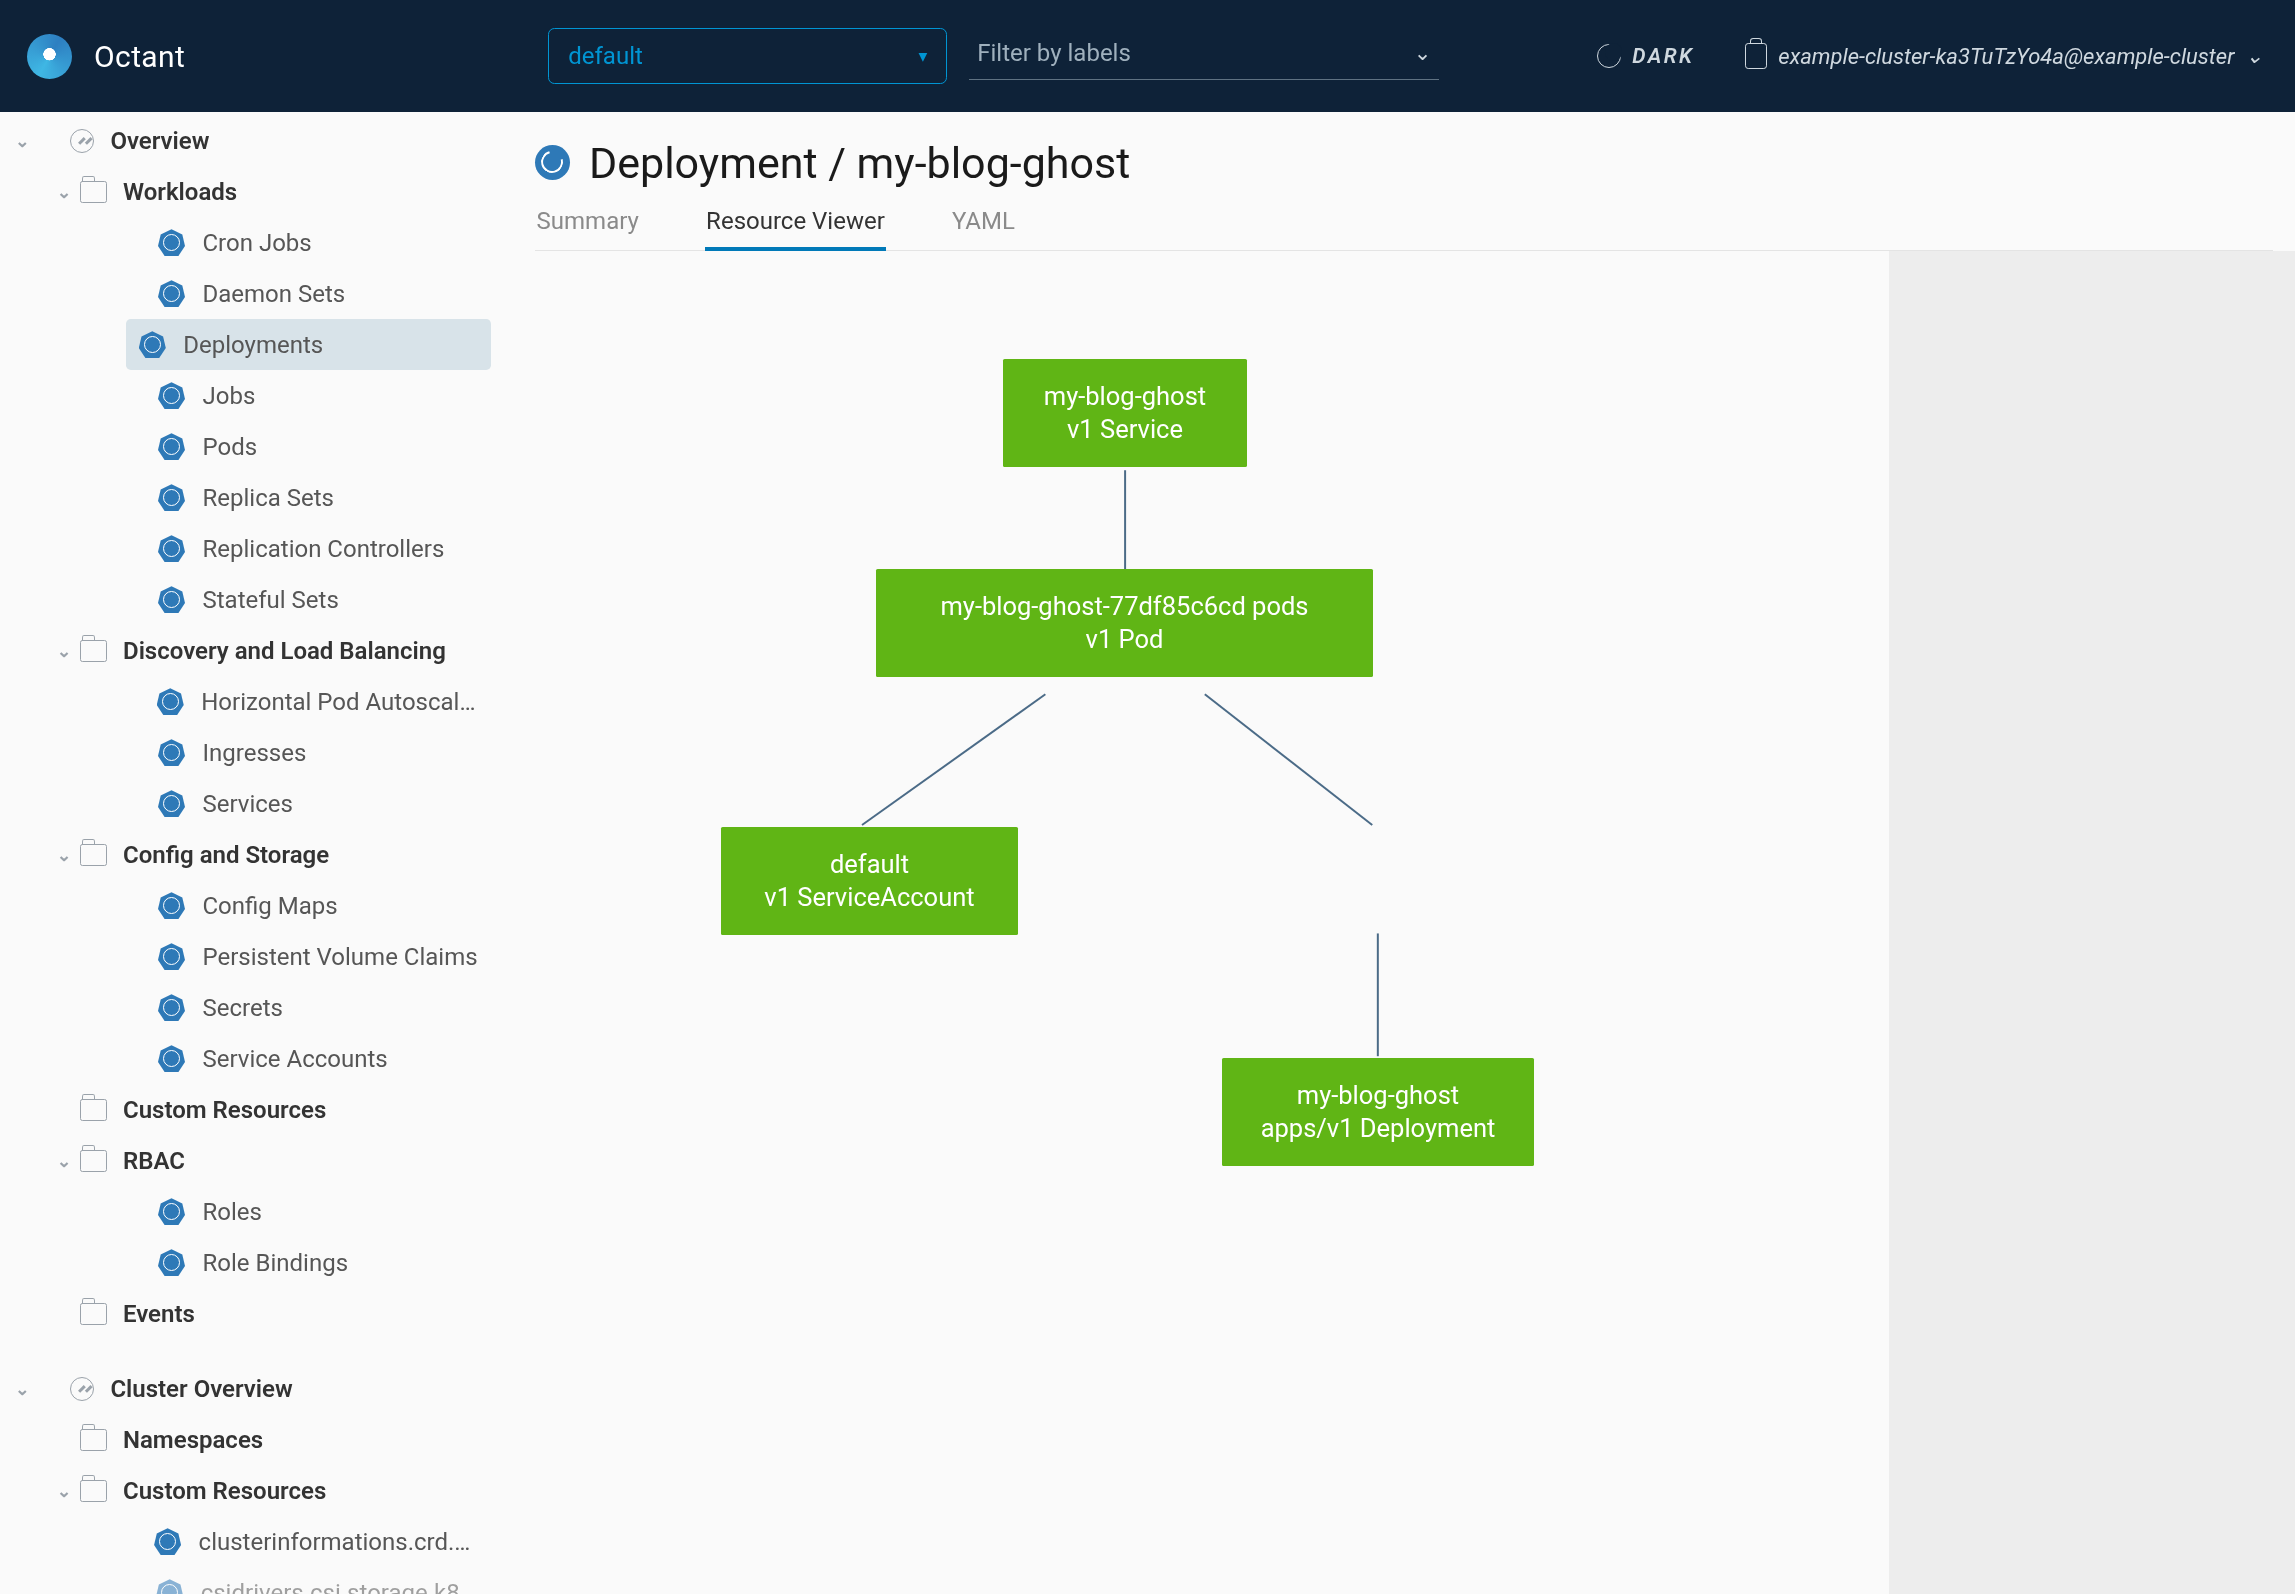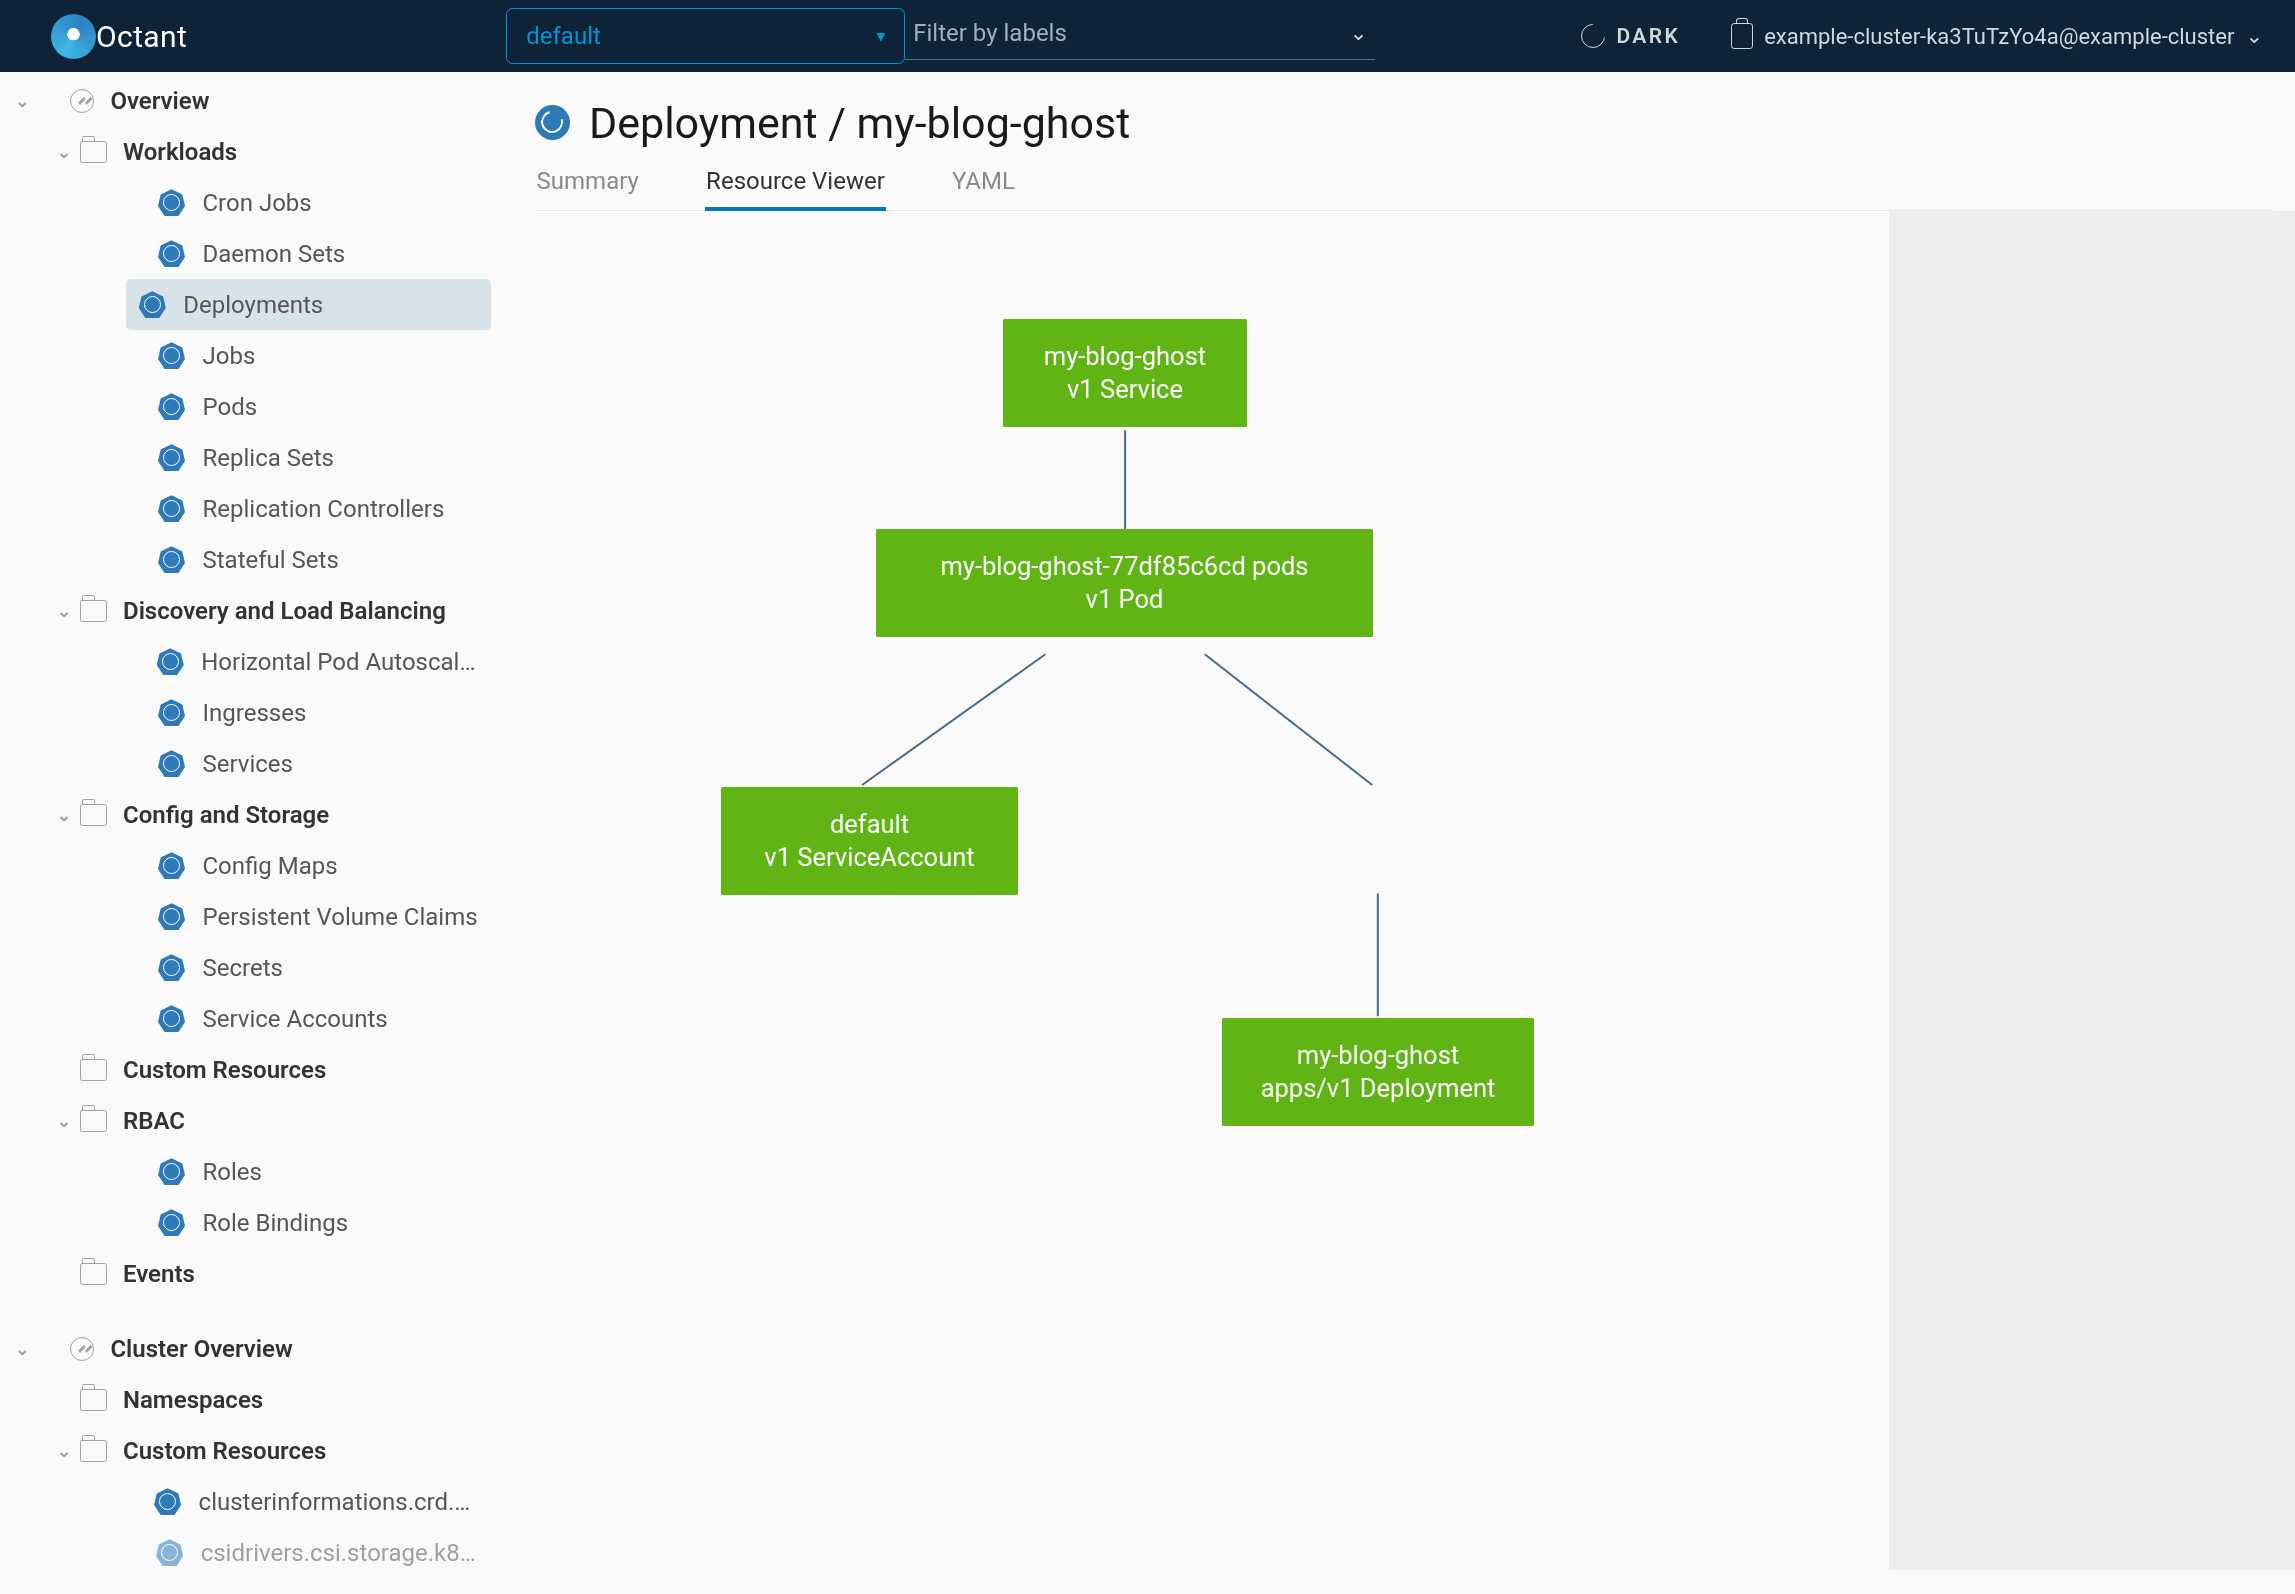--- a/index.html
+++ b/index.html
@@ -23,26 +23,27 @@
     font-size:23px;
     color:var(--text-dark);
     background:var(--bg-page);
     width:2295px;
     height:1594px;
     overflow:hidden;
   }
 
   
   .header{
-    height:72px;
+    height:112px;
     background:var(--bg-dark);
     color:#fff;
     display:flex;
     align-items:center;
-    padding:0 32px 0 51px;
+    padding:0 32px 0 27px;
+    gap:22px;
   }
   .logo{
     width:45px;height:45px;border-radius:50%;
     background:radial-gradient(circle at 50% 45%,#fff 0 18%,transparent 19%),
                conic-gradient(from 210deg,#3fb7e4,#2d7fc1,#3fb7e4);
     display:flex;align-items:center;justify-content:center;
     flex-shrink:0;
   }
   .brand{font-size:30px;font-weight:400;letter-spacing:0.4px;}
   .header-spacer1{flex:0 0 319px;}
@@ -59,21 +60,21 @@
   .ns-select .caret{color:var(--accent2);font-size:17.5px;}
   .filter-input{
     width:470px;height:48px;
     background:transparent;
     border:none;border-bottom:1.6px solid #5f7282;
     color:#aeb8c2;font-size:24px;
     display:flex;align-items:center;justify-content:space-between;
     padding:0 8px 4.8px 8px;
   }
   .caret-down{font-size:21px;color:#cfd8df;}
-  .header-right{margin-left:auto;display:flex;align-items:center;gap:51px;color:#cfd8df;}
+  .header-right{margin-left:auto;display:flex;align-items:center;gap:51px;color:#cfd8df;font-style:italic;}
   .dark-toggle{display:flex;align-items:center;gap:11px;font-size:21px;letter-spacing:2.4px;font-weight:600;}
   .context{display:flex;align-items:center;gap:11px;font-size:22px;}
   .moon{width:24px;height:24px;border:1.6px solid #cfd8df;border-radius:50%;position:relative;}
   .moon:after{content:"";position:absolute;width:17.5px;height:17.5px;border-radius:50%;background:var(--bg-dark);top:-1.6px;left:6.4px;}
   .clip-icon{width:22px;height:25.5px;border:1.6px solid #cfd8df;border-radius:3.2px;position:relative;}
   .clip-icon:before{content:"";position:absolute;width:9.6px;height:4.8px;border:1.6px solid #cfd8df;border-bottom:none;border-radius:3.2px 3.2px 0 0;top:-6.4px;left:4px;}
 
   
   .body-row{display:flex;height:calc(100% - 96px);}
 

